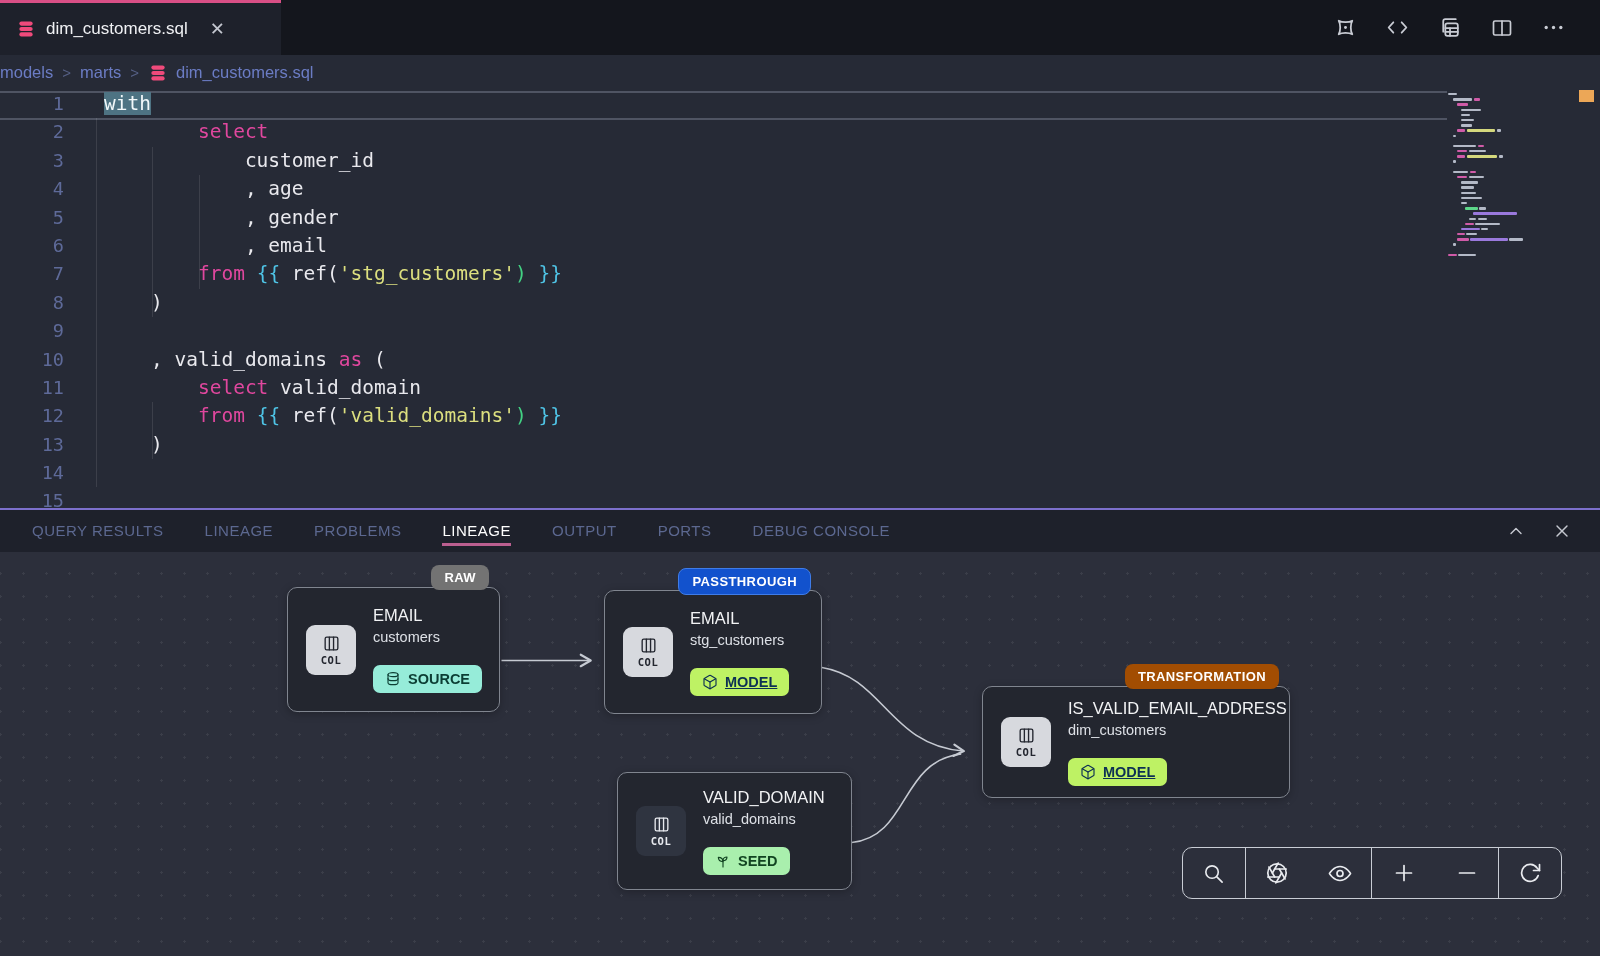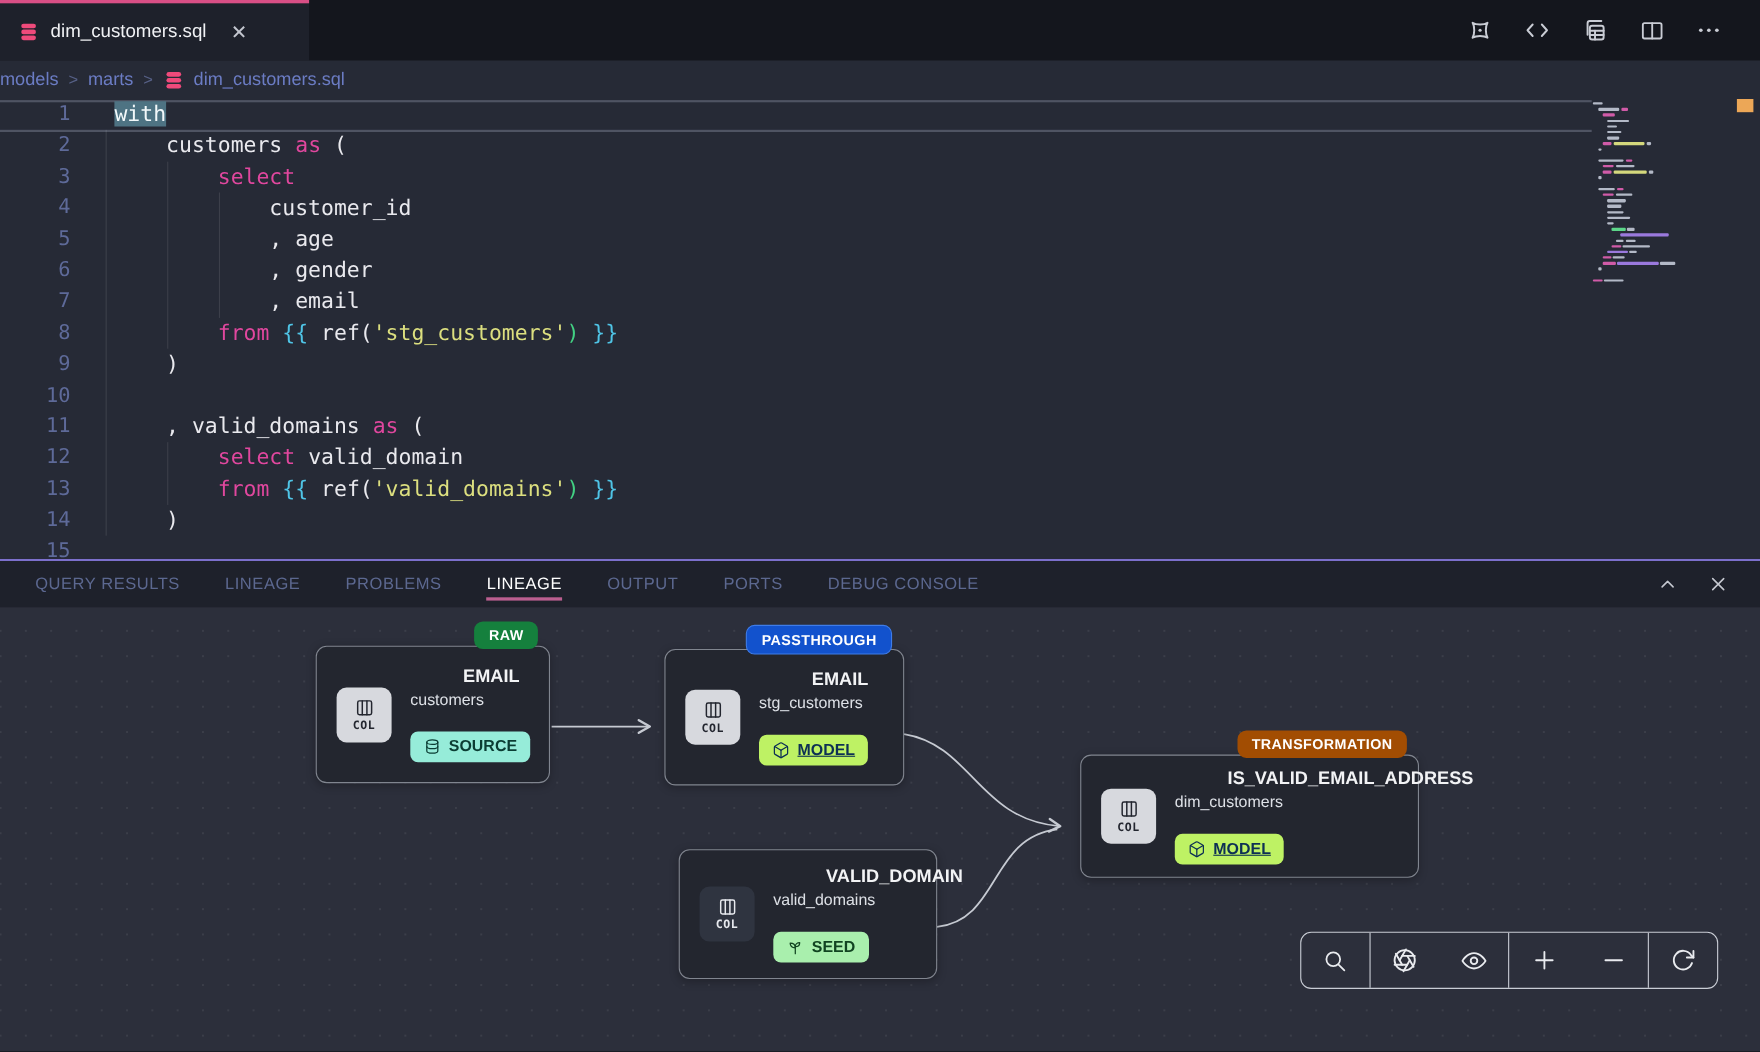--- a/index.html
+++ b/index.html
@@ -49,30 +49,30 @@
   .panel-actions { display:flex; gap:26px; color:#c5c8d0; }
   .panel-actions .icon { width:20px; height:20px; cursor:pointer; }
 
   
   .canvas { position:relative; flex:1 1 auto; background-color:#2c2f3b;
             background-image:radial-gradient(rgba(255,255,255,.07) 1.3px, transparent 1.3px);
             background-size:23px 23px; background-position:12px 10px; overflow:hidden; }
   .edges { position:absolute; inset:0; width:100%; height:100%; }
   .node { position:absolute; background:#23262f; border:1px solid #80858f; border-radius:10px; box-shadow:0 2px 8px rgba(0,0,0,.25); }
   .node-badge { position:absolute; top:-23px; right:10px; padding:5px 13px; border-radius:8px; font-size:13px; font-weight:700; letter-spacing:.4px; color:#fff; white-space:nowrap; }
-  .nb-raw { background:#15803d; }
+  .nb-raw { background:#737373; }
   .nb-passthrough { background:#1252cd; border:1.5px solid #3f7ce8; }
   .nb-transformation { background:#a24d02; }
   .node-body { display:flex; align-items:center; gap:17px; padding:14px 18px; height:100%; }
   .col-chip { width:50px; height:50px; border-radius:9px; display:flex; flex-direction:column; align-items:center; justify-content:center; gap:1px; flex:0 0 auto; }
   .col-light { background:#d7d9de; color:#23262f; }
   .col-dark { background:#2f3440; color:#e7e9ee; }
   .col-chip .col-label { font-family:"DejaVu Sans Mono", monospace; font-size:10.5px; font-weight:700; letter-spacing:.5px; }
   .node-text { display:flex; flex-direction:column; align-items:flex-start; }
-  .node-title { font-size:16.5px; font-weight:700; color:#f2f3f5;margin-left:48px; }
+  .node-title { font-size:16.5px; font-weight:400; color:#f2f3f5; }
   .node-sub { font-size:14.5px; color:#dde0e6; margin-top:4px; }
   .type-badge { display:inline-flex; align-items:center; gap:7px; margin-top:20px; height:28px; padding:0 12px; border-radius:7px; font-size:14.5px; font-weight:600; }
   .tb-source { background:#96ecd9; color:#0b3d33; }
   .tb-model { background:#bef264; color:#0d3054;text-decoration:underline; }
   .tb-seed { background:#a9efad; color:#114421; }
 
   
   .lineage-toolbar { position:absolute; left:1182px; top:295px; width:380px; height:52px; display:flex; border:1.5px solid #c9cdd5; border-radius:10px; background:#2c2f3b; color:#e9ebef; }
   .lt-group { display:flex; align-items:center; justify-content:space-around; border-left:1.5px solid #c9cdd5; }
   .lt-group:first-child { border-left:none; }
@@ -171,21 +171,20 @@
         <div class="ln">15</div>
       </div>
     <div id="indent-guides">
         <div class="iguide" style="left: 96px; top: 28.4px; height: 369px;"></div>
         <div class="iguide" style="left: 151.5px; top: 56.8px; height: 170.4px;"></div>
         <div class="iguide" style="left: 151.5px; top: 312.4px; height: 56.8px;"></div>
         <div class="iguide" style="left: 199px; top: 85.2px; height: 113.6px;"></div>
       </div>
     <div class="code" id="code">
         <div class="cline"><span class="tk-kw tk-sel">with</span></div>
-        <div class="cline"><span class="tk-id">    customers </span><span class="tk-kw">as</span><span class="tk-id"> (</span></div>
         <div class="cline"><span class="tk-id">        </span><span class="tk-kw">select</span></div>
         <div class="cline"><span class="tk-id">            customer_id</span></div>
         <div class="cline"><span class="tk-id">            , age</span></div>
         <div class="cline"><span class="tk-id">            , gender</span></div>
         <div class="cline"><span class="tk-id">            , email</span></div>
         <div class="cline"><span class="tk-id">        </span><span class="tk-kw">from</span><span class="tk-id"> </span><span class="tk-jj">{{</span><span class="tk-id"> ref(</span><span class="tk-str">'stg_customers'</span><span class="tk-grn">)</span><span class="tk-id"> </span><span class="tk-jj">}}</span></div>
         <div class="cline"><span class="tk-id">    )</span></div>
         <div class="cline"></div>
         <div class="cline"><span class="tk-id">    , valid_domains </span><span class="tk-kw">as</span><span class="tk-id"> (</span></div>
         <div class="cline"><span class="tk-id">        </span><span class="tk-kw">select</span><span class="tk-id"> valid_domain</span></div>

